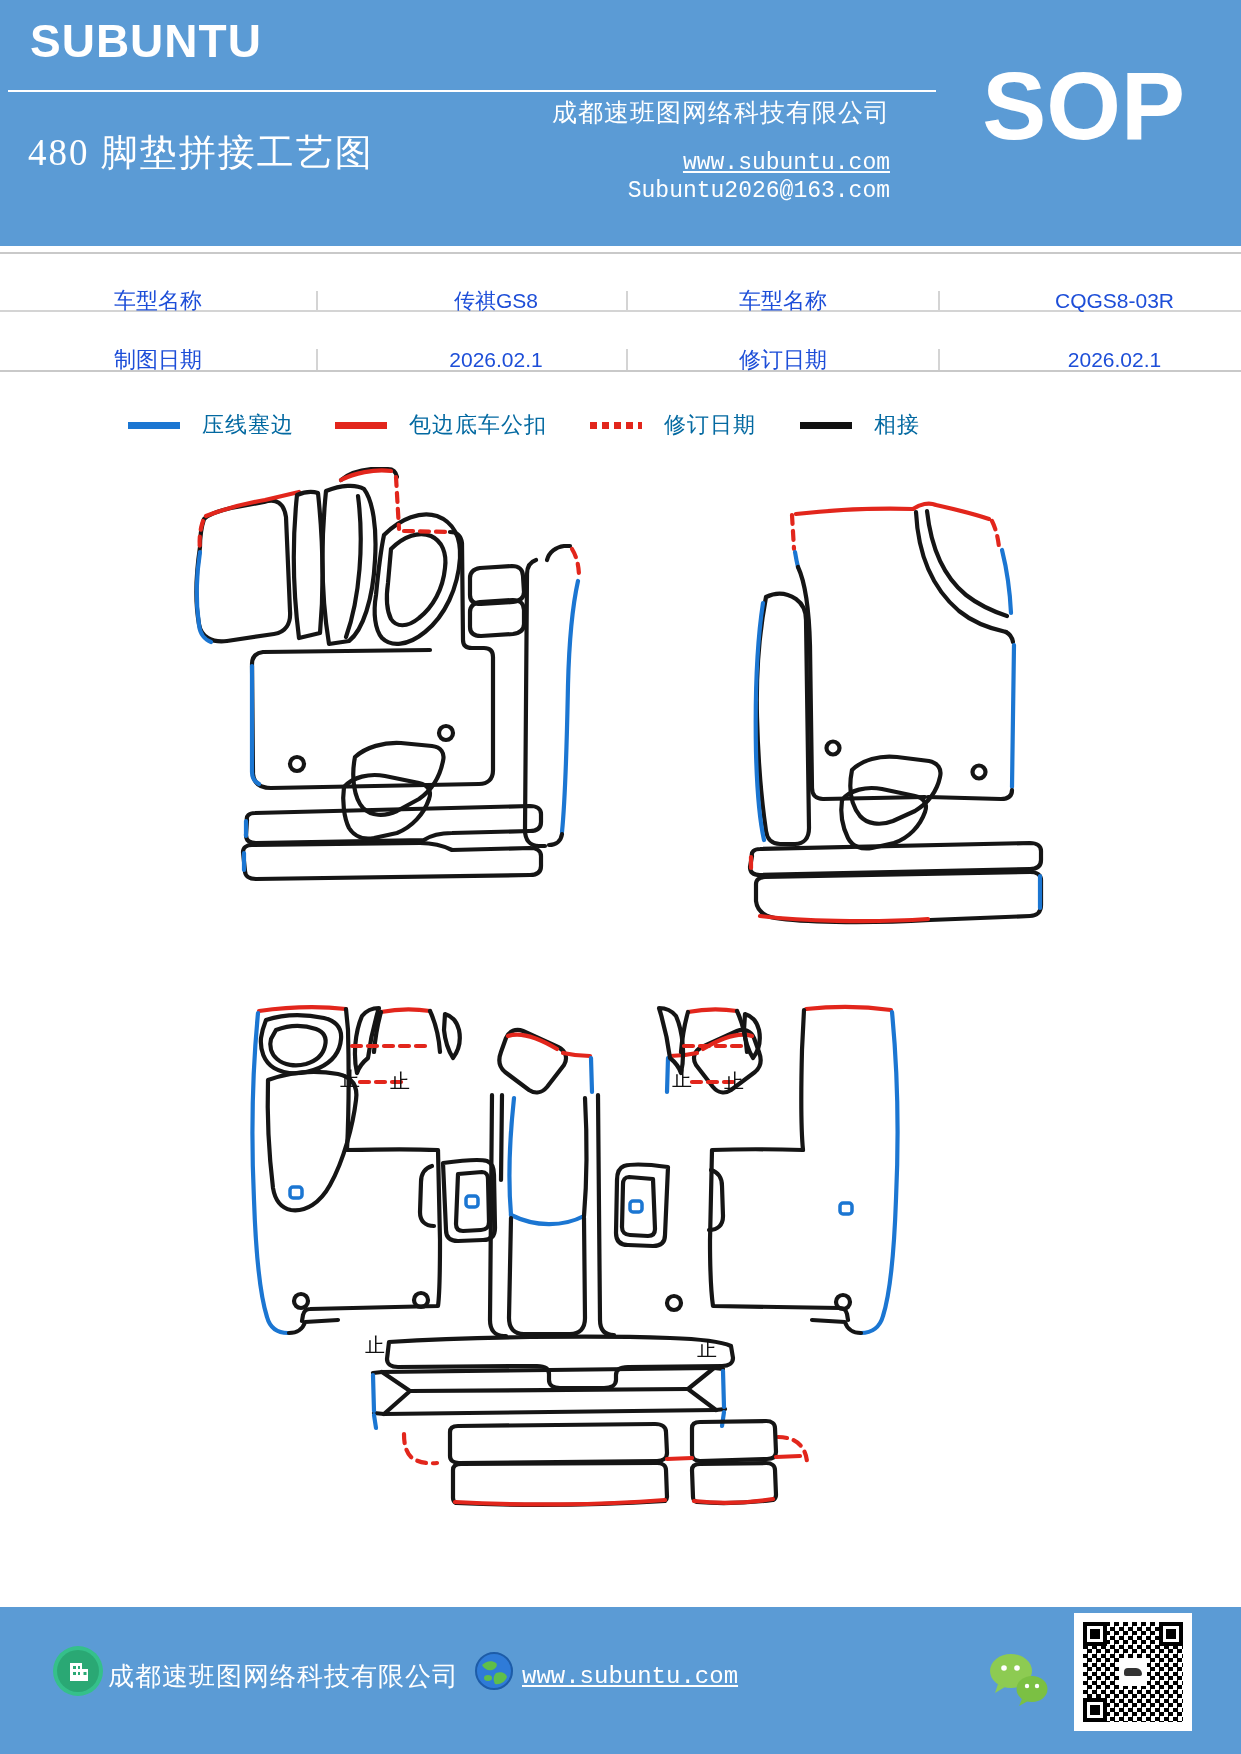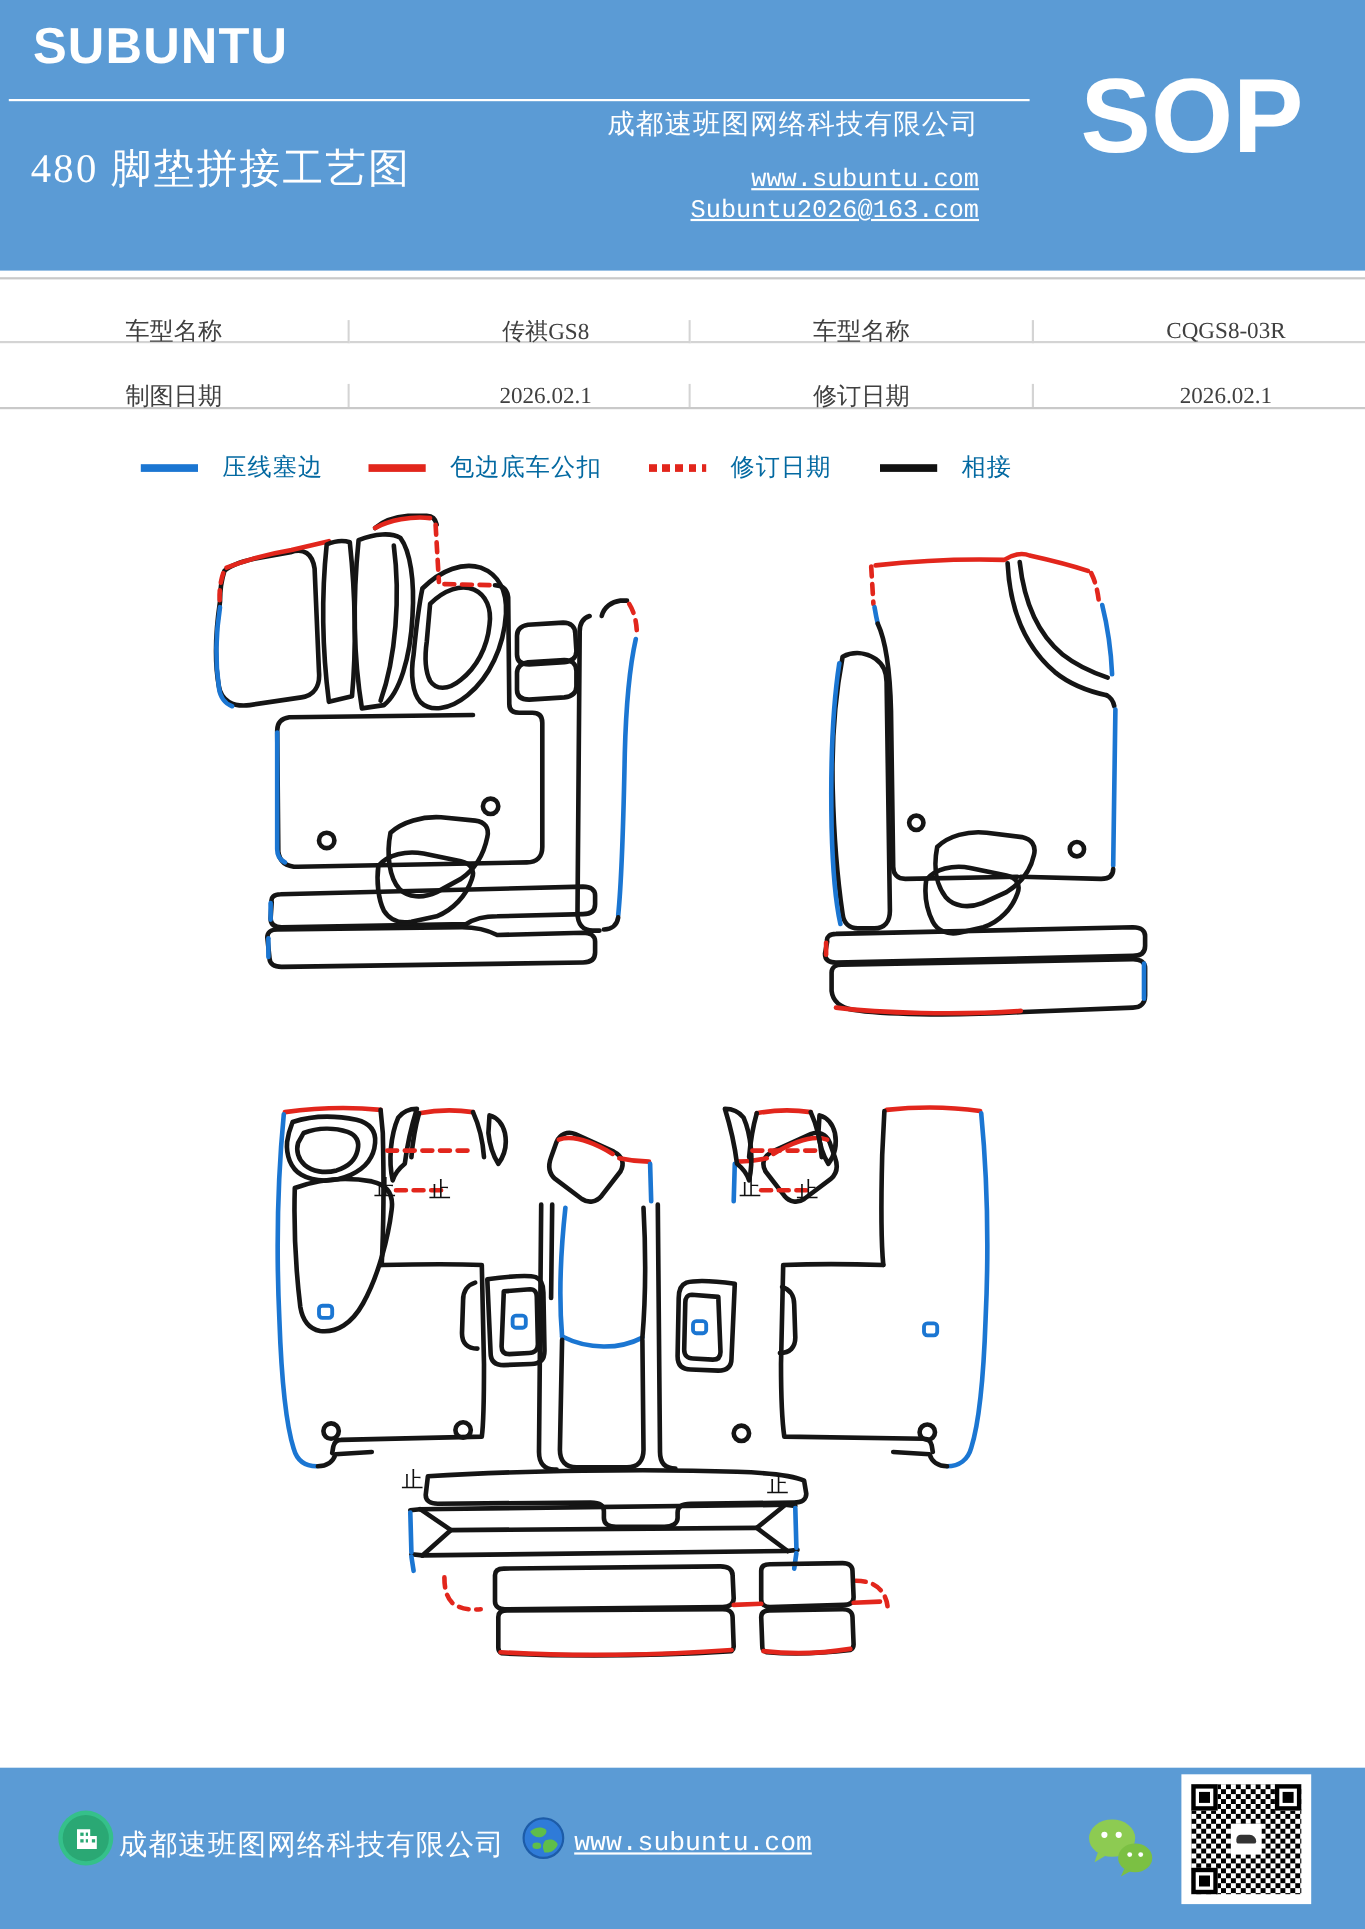--- a/index.html
+++ b/index.html
@@ -10,33 +10,33 @@
   .logo{position:absolute;left:30px;top:14px;color:#ffffff;font-size:46px;font-weight:bold;
         letter-spacing:1px;font-family:"Liberation Sans",sans-serif;}
   .header-rule{position:absolute;left:8px;top:90px;width:928px;height:2px;background:#ffffff;}
   .doc-title{position:absolute;left:28px;top:128px;color:#ffffff;font-size:37px;
         font-family:"Liberation Serif",serif;letter-spacing:2px;}
   .h-company{position:absolute;right:351px;top:96px;color:#ffffff;font-size:25px;white-space:nowrap;
         font-family:"Liberation Serif",serif;letter-spacing:1px;}
   .h-site{position:absolute;right:351px;top:150px;color:#ffffff;font-size:23px;text-decoration:underline;
         white-space:nowrap;font-family:"Liberation Mono",monospace;}
   .h-mail{position:absolute;right:351px;top:178px;color:#ffffff;font-size:23px;white-space:nowrap;
-        font-family:"Liberation Mono",monospace;text-decoration:underline;}
+        font-family:"Liberation Mono",monospace;}
   .sop{position:absolute;right:56px;top:58px;color:#ffffff;font-size:96px;font-weight:bold;
         line-height:1;font-family:"Liberation Sans",sans-serif;}
   
   .info-table{position:absolute;left:0;top:252px;width:1241px;height:116px;
         border-top:2px solid #c9c9c9;border-bottom:2px solid #c9c9c9;
         display:grid;grid-template-columns:318px 310px 312px 301px;grid-template-rows:58px 58px;}
   .cell{border-right:2px solid #d4d4d4;border-bottom:2px solid #d4d4d4;display:flex;align-items:center;
-        justify-content:center;font-size:22px;color:#404040;background:#fff;
+        justify-content:center;font-size:22px;color:#1d4ed8;background:#fff;
         font-family:"Liberation Serif",serif;margin-top:37px;}
   .cell:nth-child(4n){border-right:none;}
   .cell:nth-child(n+5){border-bottom:none;}
-  .cell.val{font-family:Liberation Serif, serif;font-size:21px;padding-left:48px;}
+  .cell.val{font-family:Liberation Sans, sans-serif;font-size:21px;padding-left:48px;}
   
   .legend{position:absolute;left:0;top:408px;width:1241px;height:34px;}
   .legend-item{position:absolute;top:0;height:34px;display:flex;align-items:center;}
   .sw{display:inline-block;width:52px;height:7px;margin-right:22px;}
   .sw-blue{background:#1B76D2;}
   .sw-red{background:#E2261C;}
   .sw-dash{background:repeating-linear-gradient(90deg,#E2261C 0 7px,rgba(0,0,0,0) 7px 12px);}
   .sw-black{background:#111111;}
   .legend-label{font-size:22px;color:#0369a1;font-family:"Liberation Serif",serif;letter-spacing:1px;}
   .li-0{left:128px;} .li-1{left:335px;} .li-2{left:590px;} .li-3{left:800px;justify-content:flex-end;}

